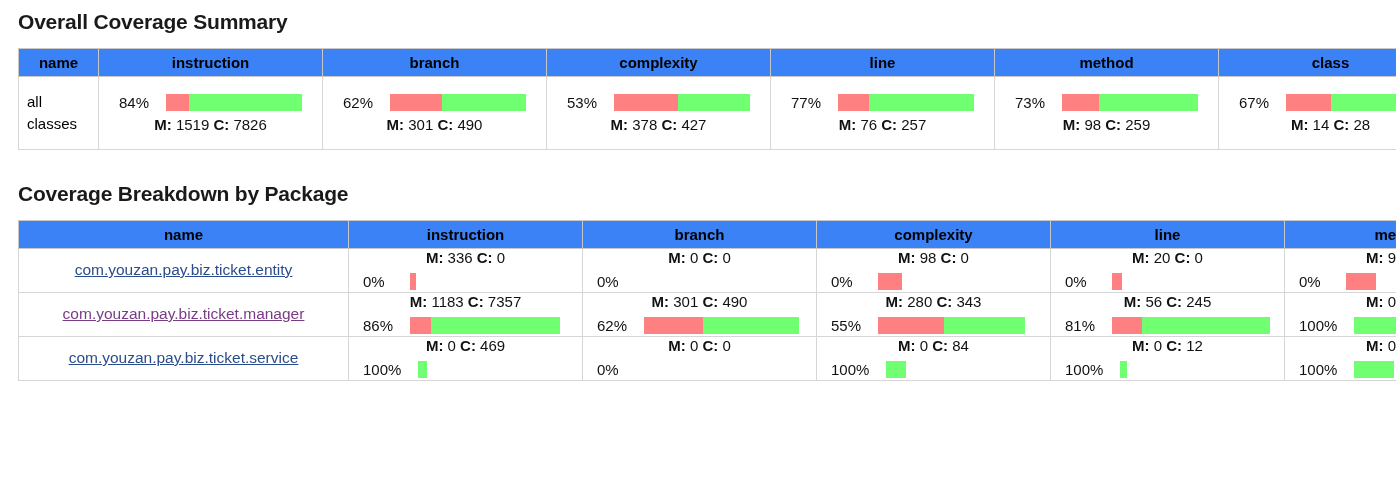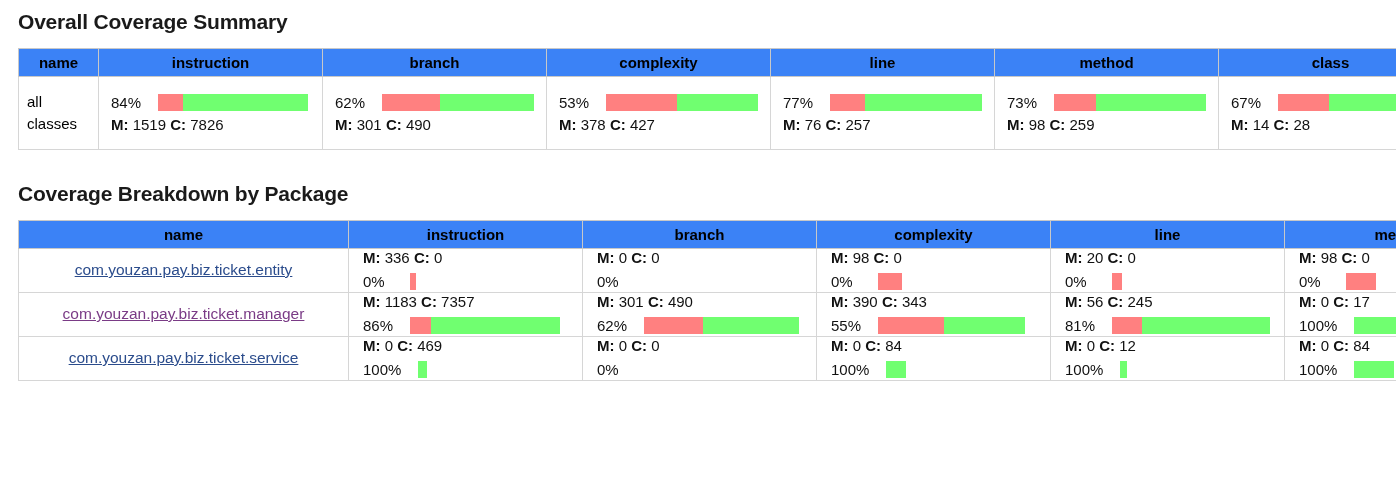--- a/index.html
+++ b/index.html
@@ -43,21 +43,21 @@
     font-weight: bold;
     text-align: center;
     padding: 5px 8px;
     color: #000000;
     white-space: nowrap;
     overflow: hidden;
   }
   table.coverage td {
     border: 1px solid #d6d6d6;
     vertical-align: middle;
-    padding: 6px 12px;
+    padding: 6px 20px;
     font-size: 15px;
     background: #ffffff;
     overflow: hidden;
     white-space: nowrap;
   }
   
   #summary-table {
     width: 1420px;
   }
   #summary-table col.c-name   { width: 80px; }
@@ -89,20 +89,21 @@
     display: flex;
     height: 17px;
     overflow: hidden;
   }
   .bar .missed  { background: #ff8080; height: 100%; }
   .bar .covered { background: #70ff70; height: 100%; }
   .mc-row {
     font-size: 15px;
     color: #111111;
     white-space: nowrap;
+    text-align: center;
   }
   .mc-row b { font-weight: bold; }
   
   #breakdown-table {
     width: 1500px;
   }
   #breakdown-table col.c-name   { width: 330px; }
   #breakdown-table col.c-metric { width: 234px; }
   #breakdown-table td.pkg-cell {
     text-align: center;
@@ -327,21 +328,21 @@
                 <span class="pct-label">62%</span>
                 <div class="bar">
                   <span class="missed" style="width: 59px;"></span>
                   <span class="covered" style="width: 96px;"></span>
                 </div>
               </div>
             </div>
           </td>
           <td class="metric-cell">
             <div class="metric-stack">
-              <div class="mc-row"><b>M:</b> <span>390</span> <b>C:</b> <span>343</span></div>
+              <div class="mc-row"><b>M:</b> <span>280</span> <b>C:</b> <span>343</span></div>
               <div class="pct-row">
                 <span class="pct-label">55%</span>
                 <div class="bar">
                   <span class="missed" style="width: 66px;"></span>
                   <span class="covered" style="width: 81px;"></span>
                 </div>
               </div>
             </div>
           </td>
           <td class="metric-cell">

